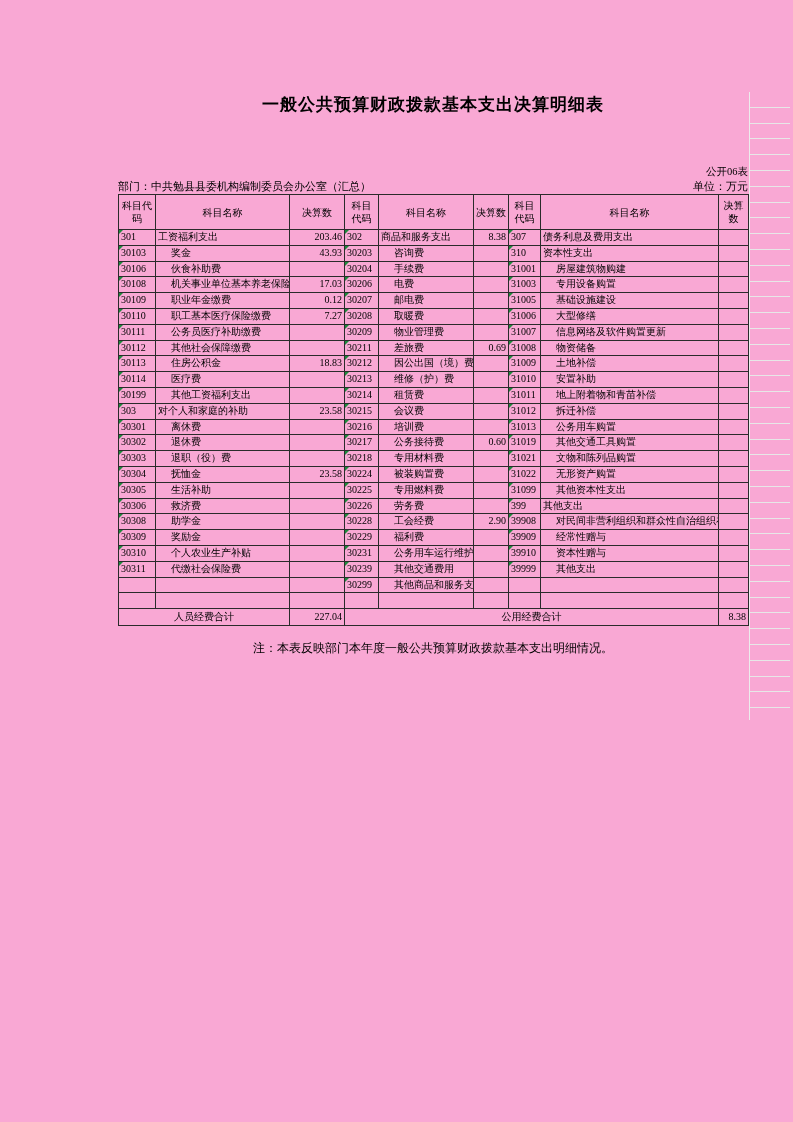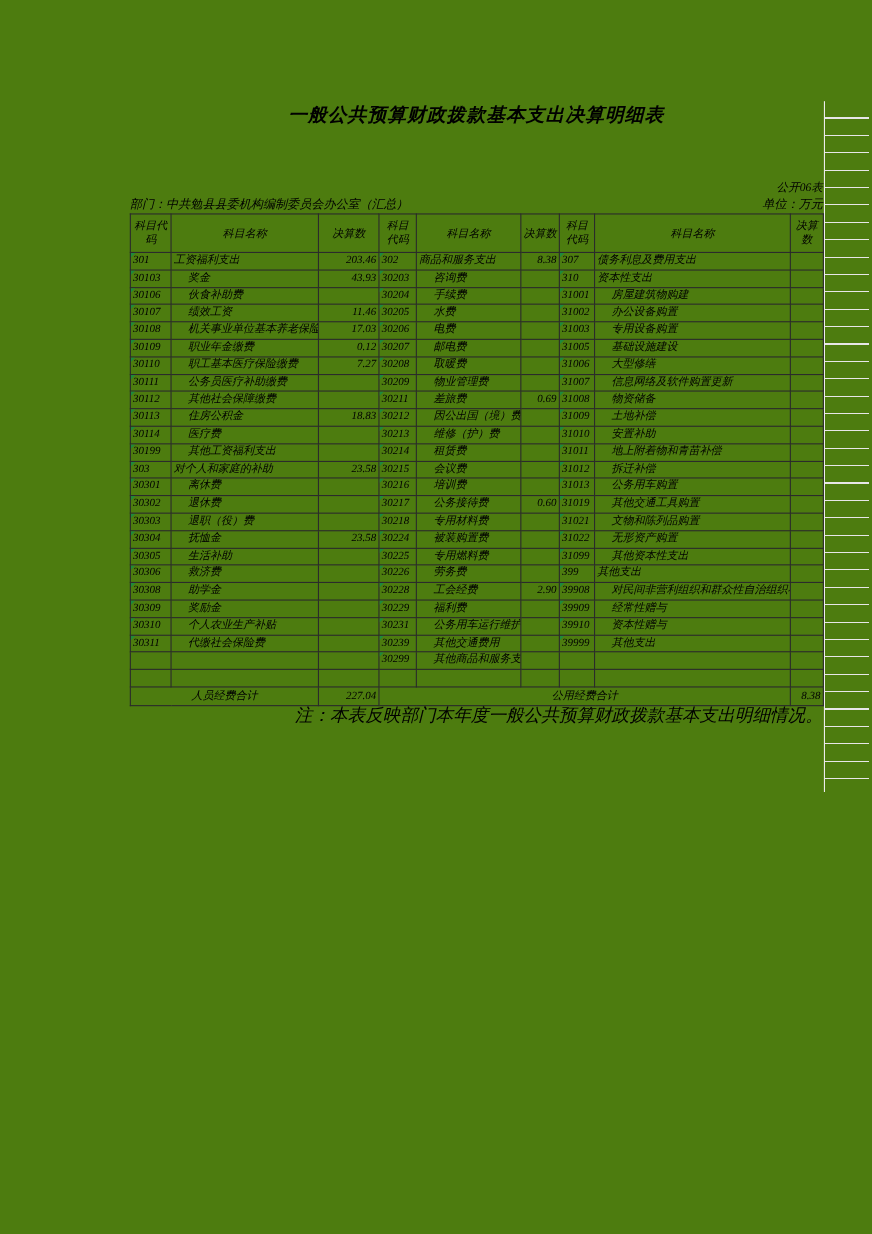--- a/index.html
+++ b/index.html
@@ -1,23 +1,22 @@
 <!DOCTYPE html>
 <html><head>
 <meta charset="utf-8">
 <style>
   html,body{margin:0;padding:0;background:#ffffff;}
   .page{
     position:relative;
     width:793px;height:1122px;
-    background:#4d7c0f;
+    background:#f9a8d4;
     font-family:"Liberation Serif","DejaVu Serif",serif;
     color:#000;
     overflow:hidden;
-    font-style:italic;
   }
   
   .grid-ghost{
     position:absolute;
     left:749px;top:92px;width:40px;height:628px;
     background:repeating-linear-gradient(to bottom,
       transparent 0, transparent 14.8px,
       #e7e7e7 14.8px, #e7e7e7 15.8px);
     border-left:1px solid #ececec;
   }
@@ -56,21 +55,21 @@
   td.code.flag::before{
     content:"";position:absolute;top:0;left:0;
     border-top:4px solid #1e8a3c;border-right:4px solid transparent;
   }
   td.name{text-align:left;padding-left:3px;}
   td.name.indent{padding-left:15px;}
   td.val{text-align:right;padding-right:3px;}
   tr.totals td{height:16px;line-height:16px;}
   td.total-label{text-align:center;}
   .note{
-    font-size:16px;line-height:15px;margin-top:1px;text-align:right;
+    font-size:12px;line-height:15px;margin-top:15px;text-align:center;
   }
 </style>
 </head>
 <body>
 
 <div class="page">
   <div class="grid-ghost"></div>
 
   <div class="content">
     <div class="title">一般公共预算财政拨款基本支出决算明细表</div>
@@ -137,31 +136,20 @@
             <td class="name indent">伙食补助费</td>
             <td class="val"></td>
             <td class="code flag">30204</td>
             <td class="name indent">手续费</td>
             <td class="val"></td>
             <td class="code flag">31001</td>
             <td class="name indent">房屋建筑物购建</td>
             <td class="val"></td>
           </tr>
           <tr>
-            <td class="code flag">30107</td>
-            <td class="name indent">绩效工资</td>
-            <td class="val">11.46</td>
-            <td class="code flag">30205</td>
-            <td class="name indent">水费</td>
-            <td class="val"></td>
-            <td class="code flag">31002</td>
-            <td class="name indent">办公设备购置</td>
-            <td class="val"></td>
-          </tr>
-          <tr>
             <td class="code flag">30108</td>
             <td class="name indent">机关事业单位基本养老保险缴费</td>
             <td class="val">17.03</td>
             <td class="code flag">30206</td>
             <td class="name indent">电费</td>
             <td class="val"></td>
             <td class="code flag">31003</td>
             <td class="name indent">专用设备购置</td>
             <td class="val"></td>
           </tr>

